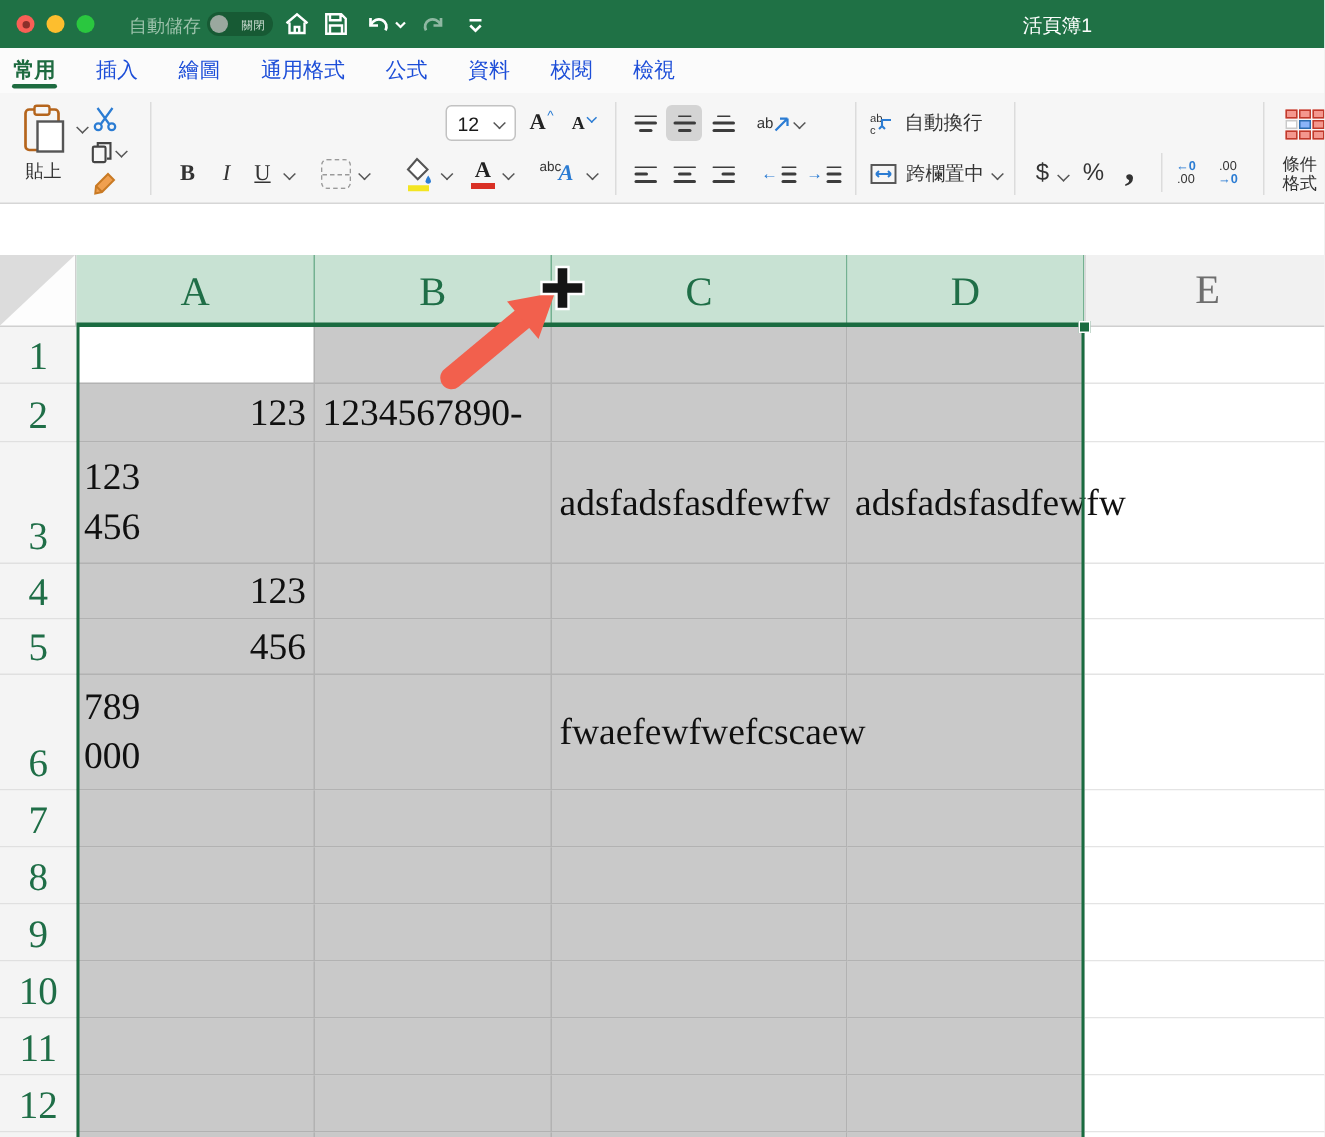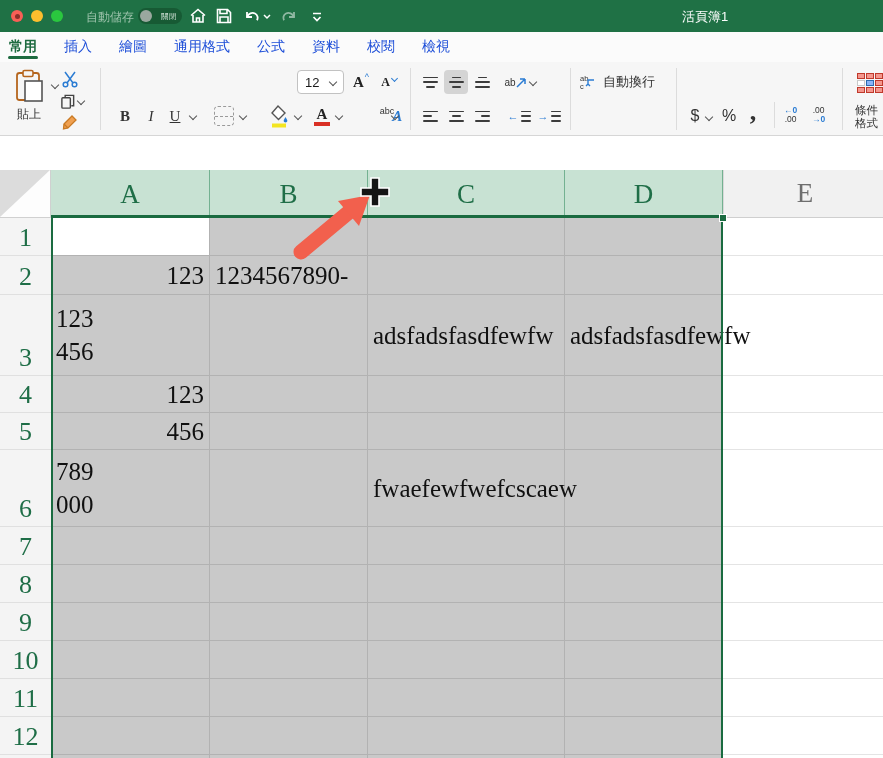--- a/index.html
+++ b/index.html
@@ -207,21 +207,21 @@
           <path d="M15.5 13c1 1.6 1.8 3 1.8 3.8 0 1-.8 1.7-1.8 1.7s-1.8-.7-1.8-1.7c0-.8.8-2.2 1.8-3.8z" fill="#2b7cd3"></path>
           <rect x="2" y="19.5" width="14" height="4" fill="#f3e522"></rect>
         </svg>
     </div>
     <span class="chev" style="position:absolute;left:295px;top:51px"></span>
     <div class="rbtn" style="left:312px;top:41px;width:20px;height:26px;flex-direction:column">
       <span class="glyphA" style="font-size:15px;line-height:16px">A</span>
       <span style="width:16px;height:4px;background:#d93025"></span>
     </div>
     <span class="chev" style="position:absolute;left:336px;top:51px"></span>
-    <div class="rbtn" style="left:376px;top:41px;width:30px;height:26px">
+    <div class="rbtn" style="left:356px;top:41px;width:30px;height:26px">
       <span style="font-size:9px;color:#333;margin-top:-10px">abc</span>
       <span class="glyphA blue" style="font-size:15px;font-style:italic;margin-left:-2px">A</span>
     </div>
     <span class="chev" style="position:absolute;left:392px;top:51px"></span>
     <div class="rsep" style="left:410px"></div>
 
     <div class="rbtn" style="left:418px;top:8px;width:24px;height:24px">
         <span class="lines ac">
           <i class="w100"></i>
           <i class="w100"></i>
@@ -288,20 +288,28 @@
     </div>
     <div class="rsep" style="left:570px"></div>
 
     <div class="rbtn" style="left:580px;top:8px;width:110px;height:24px;justify-content:flex-start;gap:6px">
       <svg width="17" height="16" viewBox="0 0 17 16">
           <text x="0" y="7" font-size="7.5" fill="#333">ab</text>
           <text x="0" y="15" font-size="7.5" fill="#333">c</text>
           <path d="M6 12h6v-4 M12 8l-2-2 M12 8l2-2" stroke="#2b7cd3" stroke-width="1.4" fill="none" transform="rotate(180 10 9)"></path>
         </svg>
       <span style="font-size:13px">自動換行</span>
+    </div>
+    <div class="rbtn" style="left:580px;top:42px;width:120px;height:24px;justify-content:flex-start;gap:6px">
+      <svg width="18" height="14" viewBox="0 0 18 14" fill="none">
+          <rect x="1" y="1" width="16" height="12" stroke="#555" stroke-width="1.3"></rect>
+          <path d="M4 7h10 M4 7l2-2M4 7l2 2 M14 7l-2-2M14 7l-2 2" stroke="#2b7cd3" stroke-width="1.3"></path>
+        </svg>
+      <span style="font-size:13px">跨欄置中</span>
+      <span class="chev"></span>
     </div>
     <div class="rsep" style="left:676px"></div>
 
     <div class="rbtn" style="left:686px;top:42px;width:18px;height:24px;font-size:16px">
         <span>$</span>
       </div>
     <span class="chev" style="position:absolute;left:706px;top:52px"></span>
     <div class="rbtn" style="left:718px;top:42px;width:22px;height:24px;font-size:16px">
         <span>%</span>
       </div>

